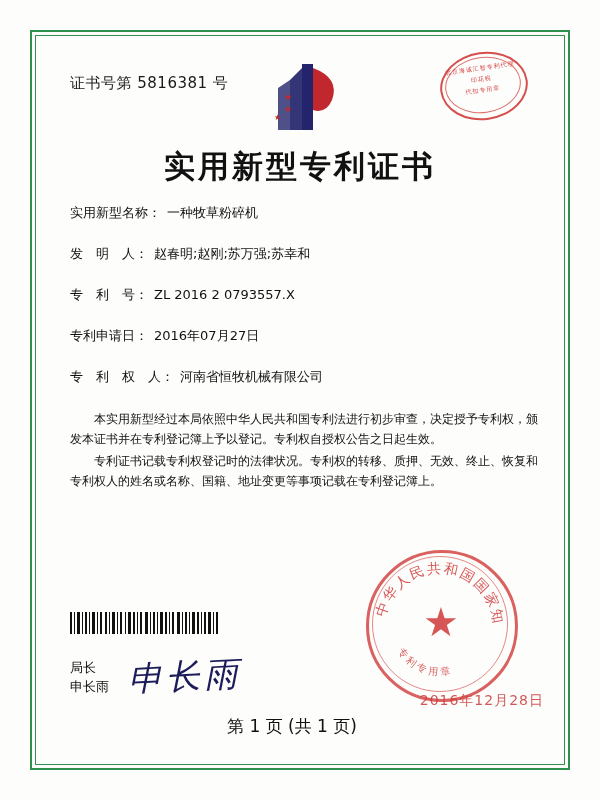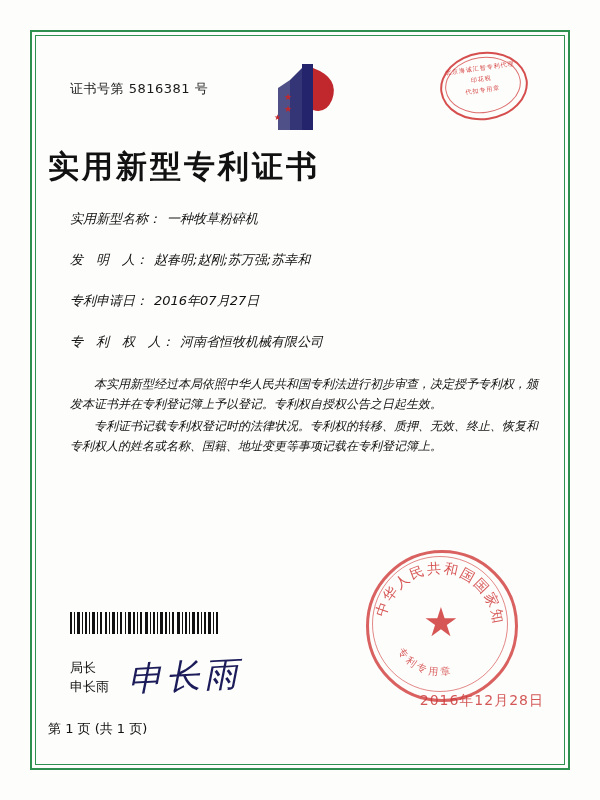--- a/index.html
+++ b/index.html
@@ -49,22 +49,22 @@
   }
 
   
   .top-row {
     position: relative;
     height: 96px;
   }
   .cert-no {
     position: absolute;
     left: 22px;
-    top: 32px;
-    font-size: 13px;
+    top: 26px;
+    font-size: 15px;
     letter-spacing: 0.5px;
     color: #1a1a1a;
     font-family: "DejaVu Sans", sans-serif;
   }
 
   .logo {
     position: absolute;
     left: 212px;
     top: 10px;
     width: 92px;
@@ -106,53 +106,52 @@
     line-height: 8px;
     text-align: center;
     transform: rotate(-8deg);
     opacity: 0.9;
   }
   .top-seal .seal-txt .l1 { margin-top: 12px; letter-spacing: 1px; }
   .top-seal .seal-txt .l2 { margin-top: 3px; letter-spacing: 1px; }
   .top-seal .seal-txt .l3 { margin-top: 3px; letter-spacing: 1px; }
 
   .title {
+    text-align: center;
     font-size: 31px;
     font-weight: bold;
     letter-spacing: 3px;
     margin-top: 2px;
     color: #111;
     font-family: "DejaVu Sans", sans-serif;
   }
 
   .fields {
-    margin-top: 22px;
+    margin-top: 16px;
     padding-left: 22px;
-    font-style: italic;
   }
   .field-row {
     font-size: 13px;
     line-height: 18px;
     margin-bottom: 23px;
     color: #111;
     white-space: nowrap;
   }
   .field-label {
     display: inline-block;
   }
   .field-value {
     display: inline-block;
     margin-left: 6px;
   }
 
   .paras {
     margin-top: 16px;
     padding-left: 22px;
     padding-right: 14px;
-    font-style: italic;
   }
   .para {
     font-size: 12px;
     line-height: 20px;
     text-align: justify;
     text-indent: 24px;
     margin-bottom: 2px;
     color: #111;
   }
 
@@ -238,21 +237,22 @@
     opacity: 0.85;
     letter-spacing: 1px;
     font-family: "DejaVu Sans", sans-serif;
   }
 
   .footer-page {
     position: absolute;
     left: 0;
     right: 16px;
     bottom: 14px;
-    font-size: 13px;
+    text-align: center;
+    font-size: 17px;
     color: #111;
   }
 </style>
 </head>
 <body>
 
 <div class="page">
 
   <div class="frame-outer"></div>
   <div class="frame-inner"></div>
@@ -287,20 +287,23 @@
     </div>
 
     <div class="title">实用新型专利证书</div>
 
     <div class="fields">
       <div class="field-row">
         <span class="field-label">实用新型名称：</span><span class="field-value">一种牧草粉碎机</span>
       </div>
       <div class="field-row">
         <span class="field-label">发　明　人：</span><span class="field-value">赵春明;赵刚;苏万强;苏幸和</span>
+      </div>
+      <div class="field-row">
+        <span class="field-label">专　利　号：</span><span class="field-value">ZL 2016 2 0793557.X</span>
       </div>
       <div class="field-row">
         <span class="field-label">专利申请日：</span><span class="field-value">2016年07月27日</span>
       </div>
       <div class="field-row">
         <span class="field-label">专　利　权　人：</span><span class="field-value">河南省恒牧机械有限公司</span>
       </div>
     </div>
 
     <div class="paras">

